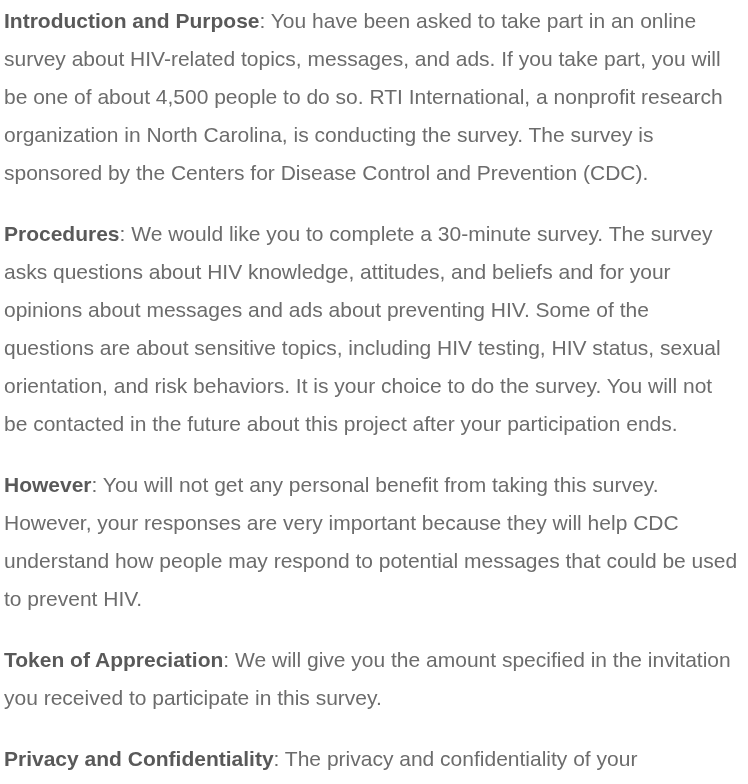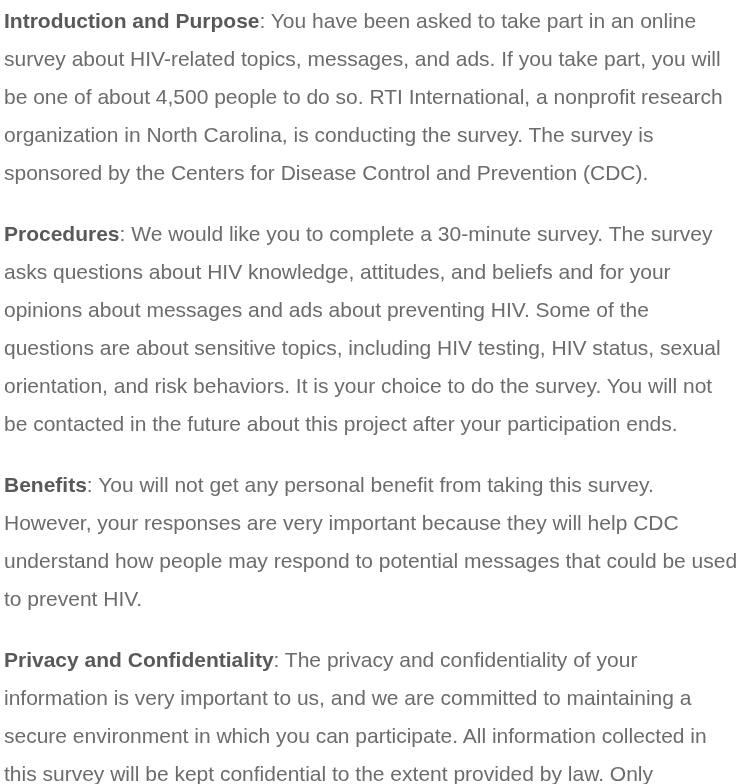--- a/index.html
+++ b/index.html
@@ -39,19 +39,20 @@
 <body>
 
 <div class="page">
   <div class="doc">
 
     <p><strong>Introduction and Purpose</strong><span>: You have been asked to take part in an online survey about HIV-related topics, messages, and ads. If you take part, you will be one of about 4,500 people to do so. RTI International, a nonprofit research organization in North Carolina, is conducting the survey. The survey is sponsored by the Centers for Disease Control and Prevention (CDC).</span></p>
 
     <p><strong>Procedures</strong><span>: We would like you to complete a 30-minute survey. The survey asks questions about HIV knowledge, attitudes, and beliefs and for your opinions about messages and ads about preventing HIV. Some of the questions are about sensitive topics, including HIV testing, HIV status, sexual orientation, and risk behaviors. It is your choice to do the survey. You will not be contacted in the future about this project after your participation ends.</span></p>
 
 
-    <p><strong>Benefits</strong><span>: You will not get any personal benefit from taking this survey. However, your responses are very important because they will help CDC understand how people may respond to potential messages that could be used to prevent HIV.</span></p>
+    <p><strong>However</strong><span>: You will not get any personal benefit from taking this survey. However, your responses are very important because they will help CDC understand how people may respond to potential messages that could be used to prevent HIV.</span></p>
 
+    <p><strong>Token of Appreciation</strong><span>: We will give you the amount specified in the invitation you received to participate in this survey.</span></p>
 
     <p><strong>Privacy and Confidentiality</strong><span>: The privacy and confidentiality of your information is very important to us, and we are committed to maintaining a secure environment in which you can participate. All information collected in this survey will be kept confidential to the extent provided by law. Only Qualtrics and, if applicable, the survey panel you are registered with, knows your name and email address. RTI and CDC cannot access this information. Your name and email address cannot be linked to your survey answers.</span></p>
 
   </div>
 </div>
 
 </body></html>

